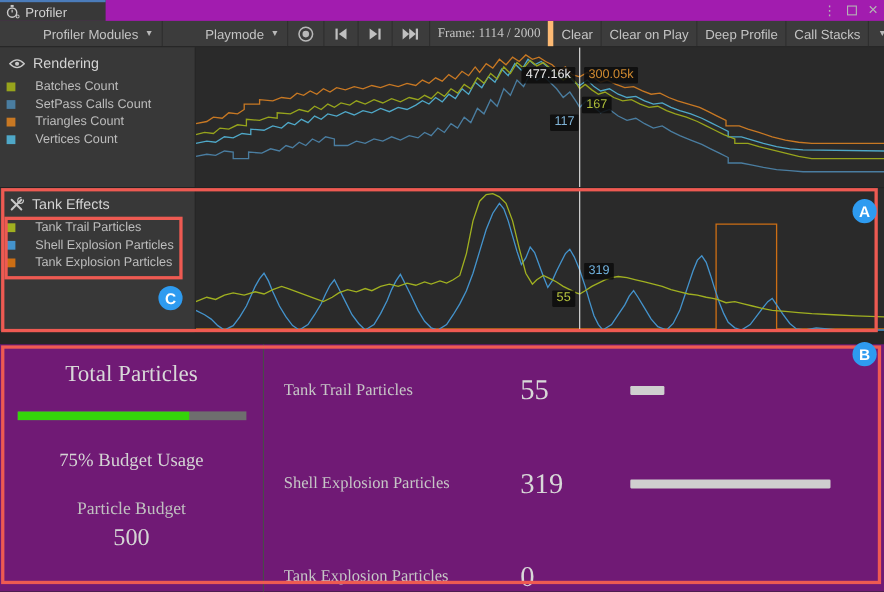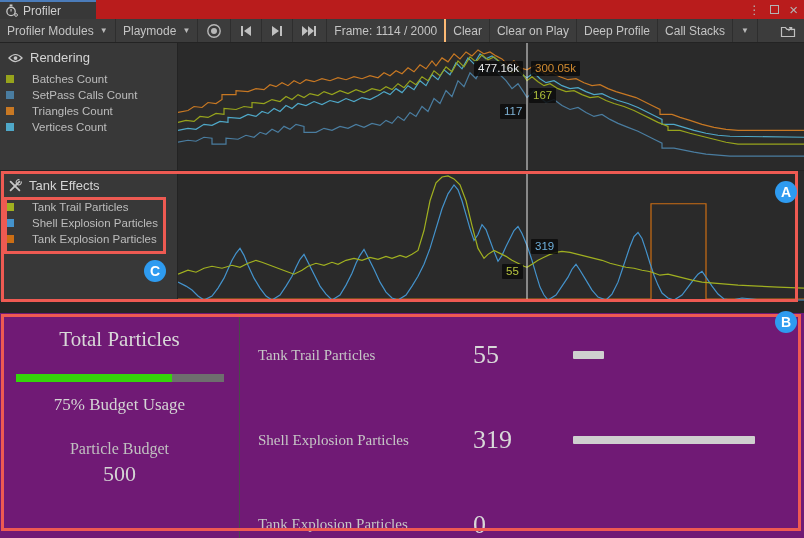--- a/index.html
+++ b/index.html
@@ -1,38 +1,38 @@
 <!DOCTYPE html>
 <html><head>
 <meta charset="utf-8">
 <style>
   html,body{margin:0;padding:0;background:#1e1e1e;}
   *{box-sizing:border-box;}
   .window{position:relative;width:804px;height:538px;background:#282828;overflow:hidden;
     font-family:"Liberation Sans",sans-serif;color:#c8c8c8;user-select:none;}
 
   
-  .titlebar{position:relative;height:19px;background:#b91c1c;}
+  .titlebar{position:relative;height:19px;background:#a21caf;}
   .tab{display:flex;align-items:center;gap:5px;width:96px;height:19px;background:#383838;
     border-top:2px solid #4B7CBA;padding-left:5px;font-size:12px;color:#cfcfcf;}
   .titlebar-actions{position:absolute;top:2px;right:6px;display:flex;gap:10px;align-items:center;
     height:15px;color:#b4b4b4;}
   .tb-kebab{font-size:12px;line-height:12px;}
   .tb-max{width:9px;height:9px;border:1px solid #b4b4b4;}
   .tb-close{font-size:15px;line-height:12px;}
 
   
   .toolbar{display:flex;align-items:stretch;height:24px;background:#3c3c3c;
     border-bottom:1px solid #232323;font-size:12px;color:#c4c4c4;}
   .tb-ctrl{display:flex;align-items:center;padding:0 7px;border-right:1px solid #2e2e2e;white-space:nowrap;}
-  .tb-dd{justify-content:flex-start;}
+  .tb-dd{justify-content:flex-start;margin-left:32px;}
   .pm-dd{width:172px;}
   .dd-arrow{font-size:8px;color:#b9b9b9;margin-left:6px;}
   .tb-icon-btn{display:flex;align-items:center;justify-content:center;padding:0 8px;border-right:1px solid #2e2e2e;}
-  .tb-label{border-right:2px solid #fdba74;}
+  .tb-label{border-right:5px solid #fdba74;font-family:Liberation Serif, serif;}
   .tb-spacer{flex:1;border-right:none;}
 
   
   .module-row{display:flex;}
   .row-rendering{height:128px;}
   .row-tank{height:131px;}
   .sidebar{width:178px;background:#383838;border-right:1px solid #232323;border-bottom:1px solid #232323;
     padding:4px 0 0 6px;}
   .mod-header{display:flex;align-items:center;gap:7px;font-size:13px;color:#d4d4d4;padding:3px 0 6px 2px;}
   .legend-item{display:flex;align-items:center;gap:18px;font-size:11.5px;color:#bdbdbd;padding:2px 0;}
@@ -44,21 +44,21 @@
 
   
   .gap-strip{height:11px;background:#262626;}
   .bottom{display:flex;height:254px;background:#701a75;font-family:Liberation Serif, serif;}
   .summary{width:240px;border-right:1px solid #4a4a4a;display:flex;flex-direction:column;
     align-items:center;text-align:center;}
   .summary-title{font-size:21px;color:#d8d8d8;margin-top:14px;}
   .summary-total{font-size:40px;color:#e2e2e2;margin-top:20px;}
   .progress{width:208px;height:8px;background:#6e6e6e;margin-top:22px;overflow:hidden;}
   .progress-fill{height:100%;background:#35d40a;}
-  .usage{font-size:17px;margin-top:13px;color:#d4d4d4;}
+  .usage{font-size:17px;margin-top:27px;color:#d4d4d4;}
   .budget-label{font-size:16px;margin-top:25px;color:#c0c0c0;}
   .budget-value{font-size:22px;margin-top:3px;color:#d4d4d4;}
 
   .breakdown{flex:1;display:flex;flex-direction:column;}
   .bd-header{height:40px;background:#3a3a3a;border-bottom:1px solid #2a2a2a;display:flex;
     align-items:center;padding-left:18px;font-size:16px;color:#d8d8d8;flex:0 0 40px;}
   .bd-row{display:flex;align-items:center;flex:1;padding-left:18px;}
   .bd-label{width:215px;font-size:15px;color:#c6c6c6;}
   .bd-value{width:100px;font-size:26px;color:#d8d8d8;font-weight:300;}
   .bd-bar{height:8px;background:#cfcfcf;border-radius:1px;}

